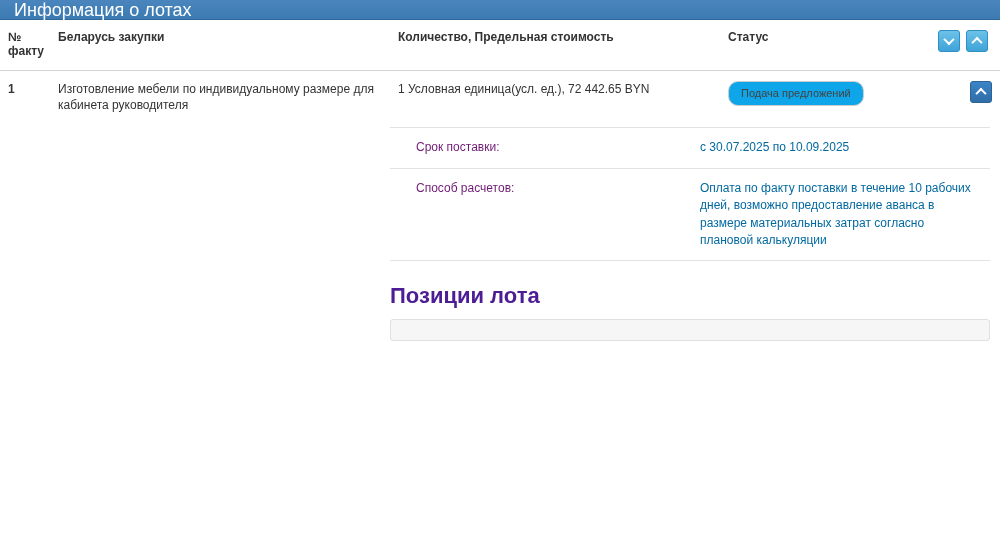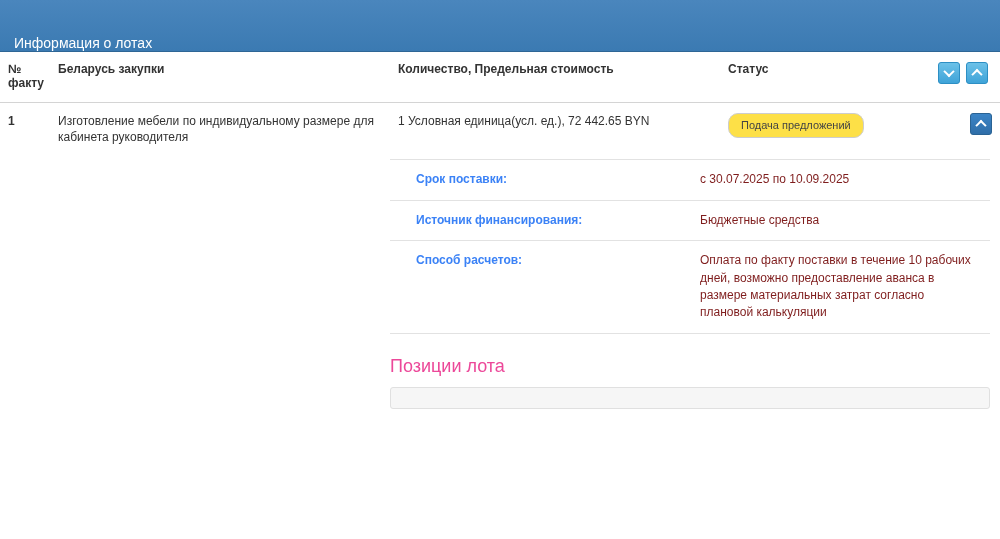--- a/index.html
+++ b/index.html
@@ -19,25 +19,25 @@
 
   .panel {
     width: 1000px;
     background: #ffffff;
   }
 
   .panel-header {
     background: #3d7ab5;
     background: linear-gradient(to bottom, #4a86bd 0%, #3b7ab2 100%);
     color: #ffffff;
-    height: 52px;
+    height: 20px;
     display: flex;
-    align-items: flex-end;
+    align-items: flex-start;
     padding: 0 14px;
-    font-size: 14px;
+    font-size: 18px;
     border-bottom: 1px solid #2e6695;
   }
 
   .lot-table {
     width: 100%;
     border-collapse: collapse;
     table-layout: fixed;
   }
 
   .lot-table thead th {
@@ -91,21 +91,21 @@
   .lot-table tbody td {
     vertical-align: top;
     padding: 10px 8px;
     font-size: 12px;
     line-height: 1.35;
   }
   td.col-num { padding-left: 12px; font-weight: bold; }
 
   .status-badge {
     display: inline-block;
-    background: #fde047;
+    background: #0ea5e9;
     border: 1px solid #cdcdcd;
     border-radius: 10px;
     padding: 4px 12px;
     font-size: 11px;
     color: #444444;
     white-space: nowrap;
   }
 
   .status-cell {
     display: flex;
@@ -125,32 +125,32 @@
   .detail-table tr { border-top: 1px solid #e2e2e2; }
   .detail-table tr:last-child { border-bottom: 1px solid #e2e2e2; }
   .detail-table td {
     vertical-align: top;
     padding: 11px 10px;
     font-size: 12px;
     line-height: 1.45;
   }
   .detail-table td.label {
     width: 300px;
-    font-weight: bold;
-    color: #3b82f6;
+    font-weight: normal;
+    color: #701a75;
     padding-left: 26px;
   }
-  .detail-table td.value { color: #7f1d1d; }
+  .detail-table td.value { color: #0369a1; }
 
   .positions-title {
     width: 600px;
     margin: 22px 0 10px 390px;
-    font-size: 18px;
-    color: #ec4899;
-    font-weight: normal;
+    font-size: 22px;
+    color: #4c1d95;
+    font-weight: bold;
   }
 
   .position-box {
     width: 600px;
     margin-left: 390px;
     background: #f6f6f6;
     border: 1px solid #e0e0e0;
     border-radius: 3px;
     padding: 10px 12px;
     font-size: 12px;
@@ -207,24 +207,20 @@
   </table>
 
   <div class="detail-wrap">
     <table class="detail-table">
       <tbody>
         <tr>
           <td class="label">Срок поставки:</td>
           <td class="value">с 30.07.2025 по 10.09.2025</td>
         </tr>
         <tr>
-          <td class="label">Источник финансирования:</td>
-          <td class="value">Бюджетные средства</td>
-        </tr>
-        <tr>
           <td class="label">Способ расчетов:</td>
           <td class="value">Оплата по факту поставки в течение 10 рабочих дней, возможно предоставление аванса в размере материальных затрат согласно плановой калькуляции</td>
         </tr>
       </tbody>
     </table>
   </div>
 
   <h2 class="positions-title">Позиции лота</h2>
 
   <div class="position-box">

